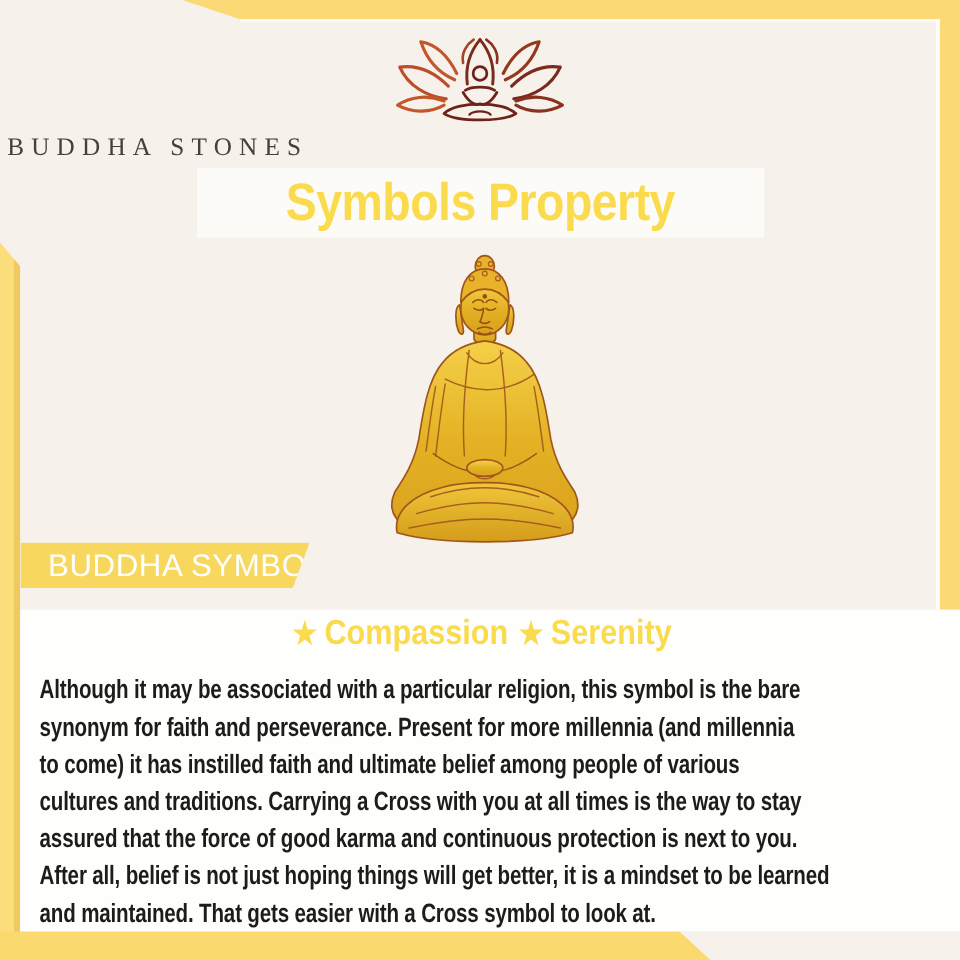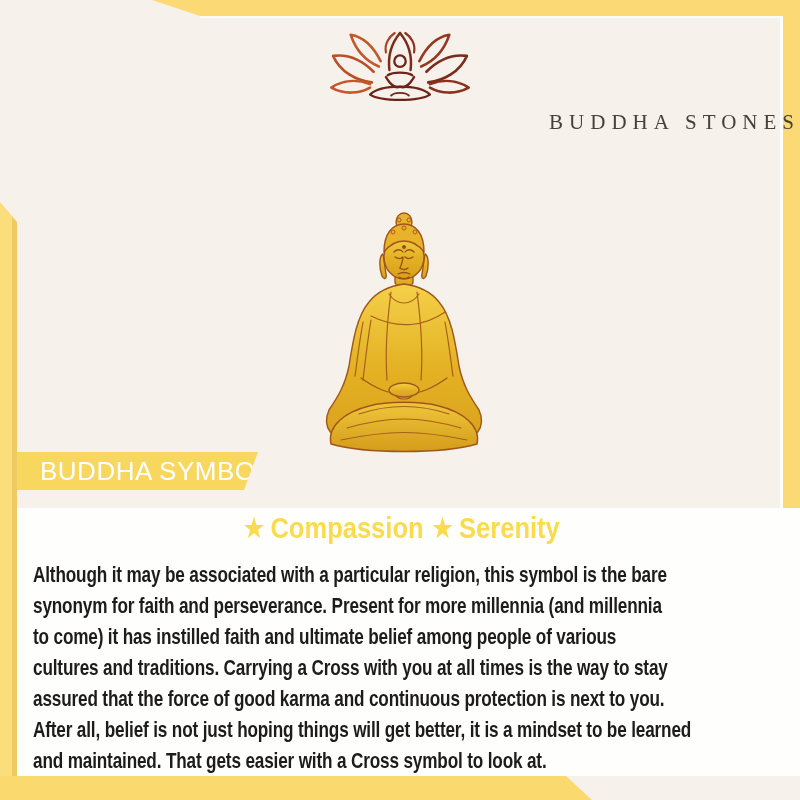--- a/index.html
+++ b/index.html
@@ -27,21 +27,21 @@
     clip-path:polygon(0 0,100% 20px,100% 100%,0 100%);
   }
   .frame-bottom-band{
     position:absolute;left:0;top:776px;width:592px;height:24px;
     background:#FADA6F;
     clip-path:polygon(0 0,566px 0,100% 100%,0 100%);
   }
   
   .logo-svg{position:absolute;left:310px;top:26px;width:180px;height:88px;}
   .brand-name{
-    position:absolute;left:0;top:110px;width:100%;text-align:right;
+    position:absolute;left:0;top:110px;width:100%;text-align:left;
     font-family:"Liberation Serif", serif;font-size:21px;color:#44403C;
     letter-spacing:6px;text-indent:6px;font-weight:500;
   }
   
   .title-box{
     position:absolute;left:164px;top:140px;width:473px;height:58px;
     background:#FDFBF7;display:flex;align-items:center;justify-content:center;
   }
   .page-title{
     font-size:44px;font-weight:bold;color:#FBDB4E;white-space:nowrap;
@@ -110,20 +110,23 @@
 
       <circle cx="90" cy="40" r="6.5" stroke="#6E2318" stroke-width="2.6"></circle>
       <path d="M76,56 C82,52 98,52 104,56" stroke="#6E2318" stroke-width="2.6"></path>
       <path d="M74,58 C80,68 86,71 90,69 C94,71 100,68 106,58" stroke="#6E2318" stroke-width="2.6"></path>
       <path d="M56,78 C68,66 112,66 124,78 C112,86 68,86 56,78 Z" stroke="#6E2318" stroke-width="2.6"></path>
       <path d="M80,79 C84,75 96,75 100,79" stroke="#6E2318" stroke-width="2.2"></path>
     </g>
   </svg>
   <div class="brand-name">BUDDHA STONES</div>
 
+  <div class="title-box">
+    <div class="page-title">Symbols Property</div>
+  </div>
 
   <svg class="buddha-svg" viewBox="0 0 182 248">
     <defs>
       <linearGradient id="bgold" x1="0" y1="0" x2="0" y2="1">
         <stop offset="0" stop-color="#F4D049"></stop>
         <stop offset="0.5" stop-color="#E4B224"></stop>
         <stop offset="1" stop-color="#D8A01C"></stop>
       </linearGradient>
       <linearGradient id="bgold2" x1="0" y1="0" x2="0" y2="1">
         <stop offset="0" stop-color="#EFC63B"></stop>

